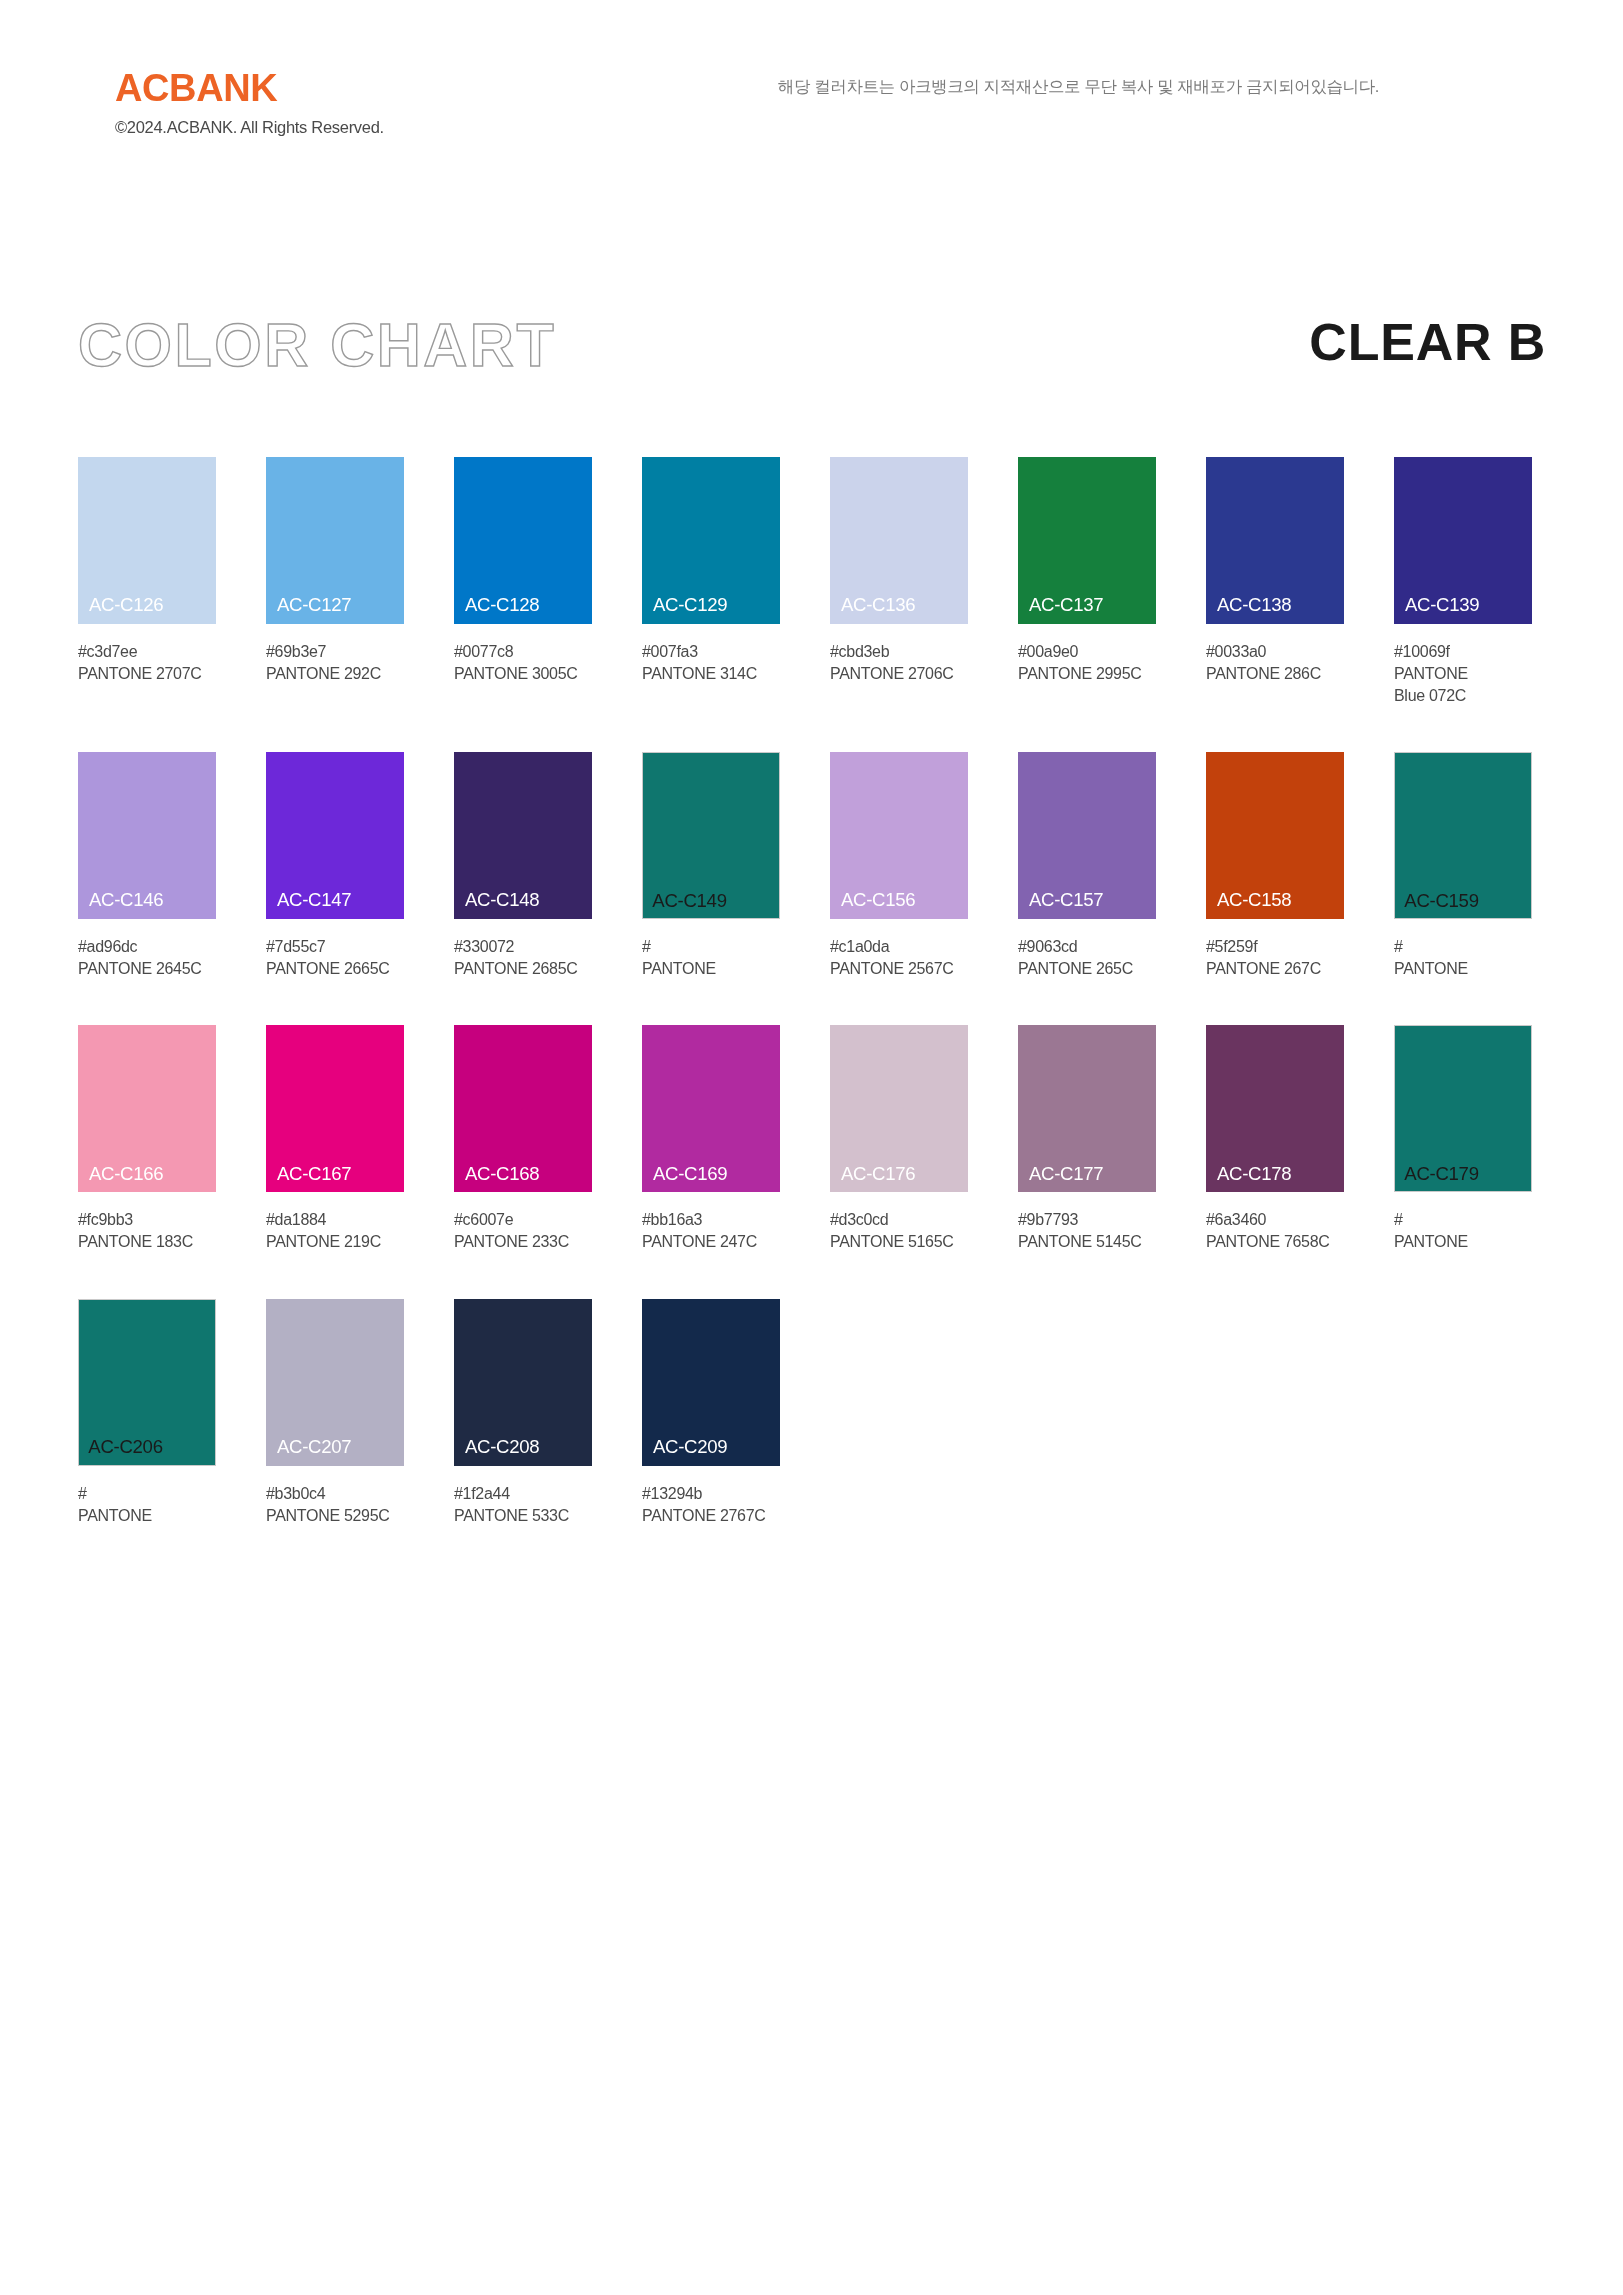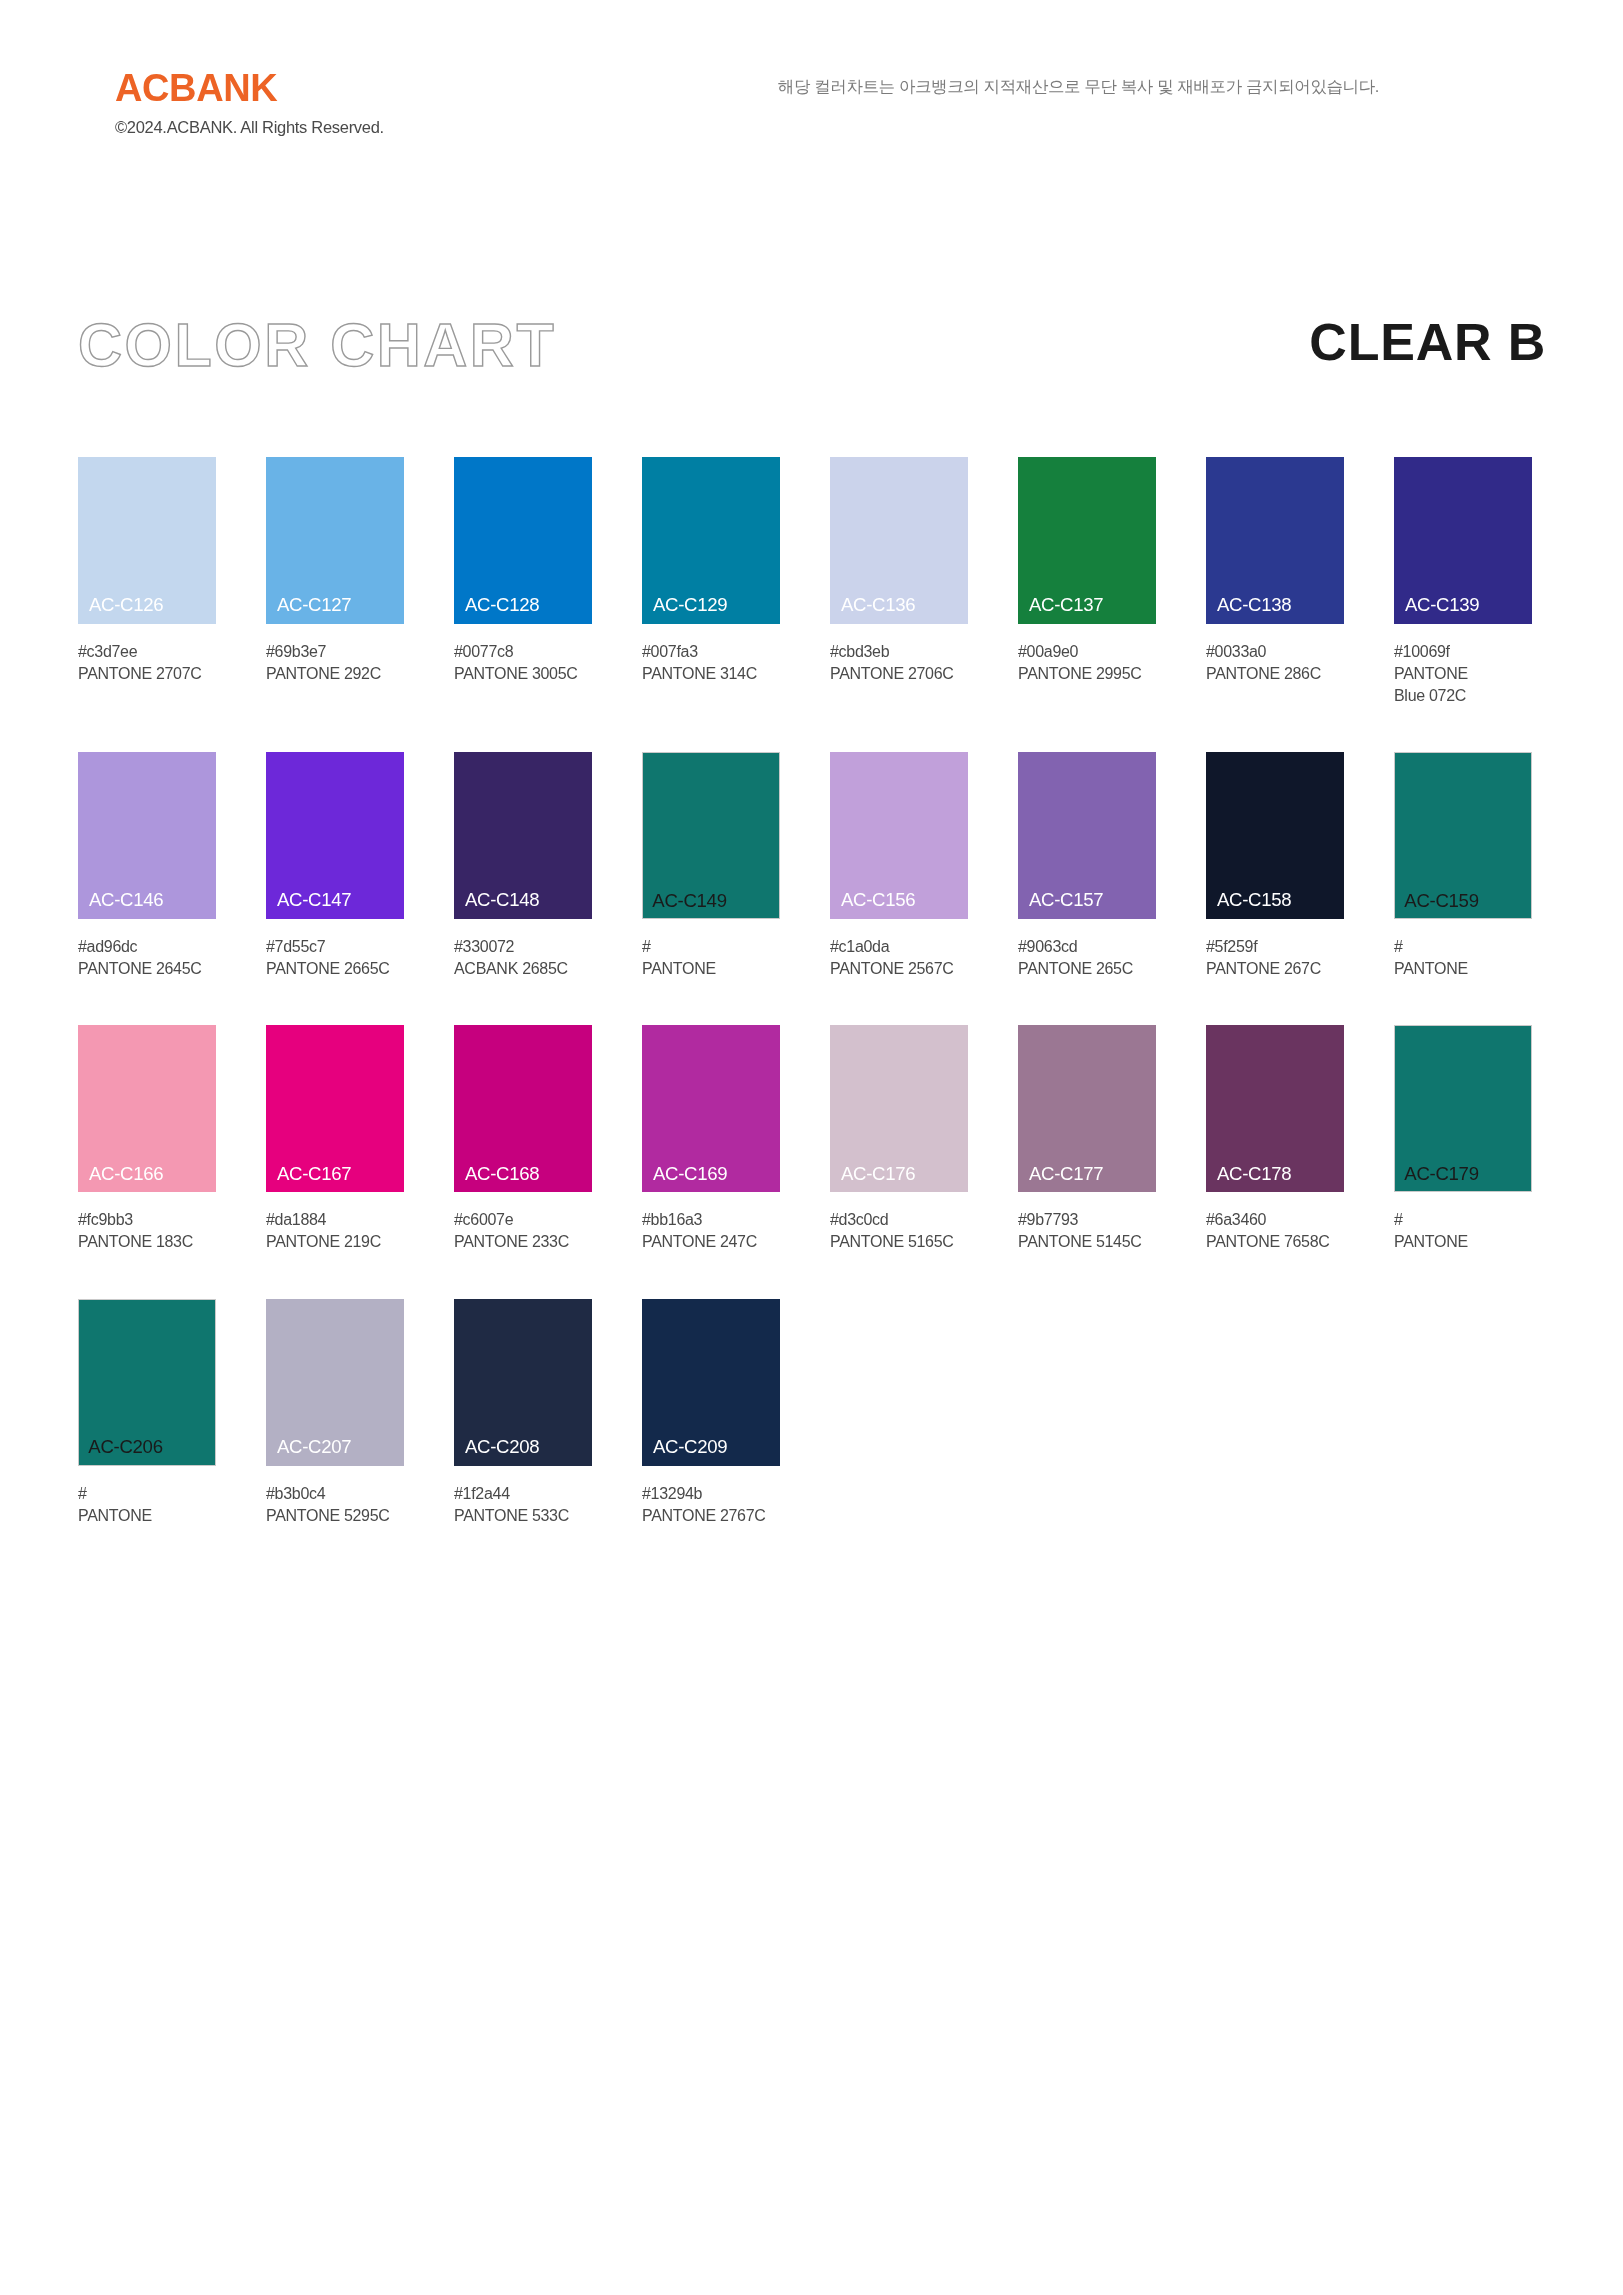--- a/index.html
+++ b/index.html
@@ -254,21 +254,21 @@
           <span class="swatch-hex">#7d55c7</span>
           <span class="swatch-pantone">PANTONE 2665C</span>
         </div>
       </div>
       <div class="swatch-cell">
         <div class="swatch-chip" style="background: rgb(56, 37, 101);">
           <span class="swatch-code">AC-C148</span>
         </div>
         <div class="swatch-meta">
           <span class="swatch-hex">#330072</span>
-          <span class="swatch-pantone">ACBANK 2685C</span>
+          <span class="swatch-pantone">PANTONE 2685C</span>
         </div>
       </div>
       <div class="swatch-cell">
         <div class="swatch-chip is-empty">
           <span class="swatch-code">AC-C149</span>
         </div>
         <div class="swatch-meta">
           <span class="swatch-hex">#</span>
           <span class="swatch-pantone">PANTONE</span>
         </div>
@@ -285,21 +285,21 @@
       <div class="swatch-cell">
         <div class="swatch-chip" style="background: rgb(130, 99, 176);">
           <span class="swatch-code">AC-C157</span>
         </div>
         <div class="swatch-meta">
           <span class="swatch-hex">#9063cd</span>
           <span class="swatch-pantone">PANTONE 265C</span>
         </div>
       </div>
       <div class="swatch-cell">
-        <div class="swatch-chip" style="background: #0f172a; text-align: center;">
+        <div class="swatch-chip" style="background: #c2410c; text-align: center;">
           <span class="swatch-code">AC-C158</span>
         </div>
         <div class="swatch-meta">
           <span class="swatch-hex">#5f259f</span>
           <span class="swatch-pantone">PANTONE 267C</span>
         </div>
       </div>
       <div class="swatch-cell">
         <div class="swatch-chip is-empty">
           <span class="swatch-code">AC-C159</span>

